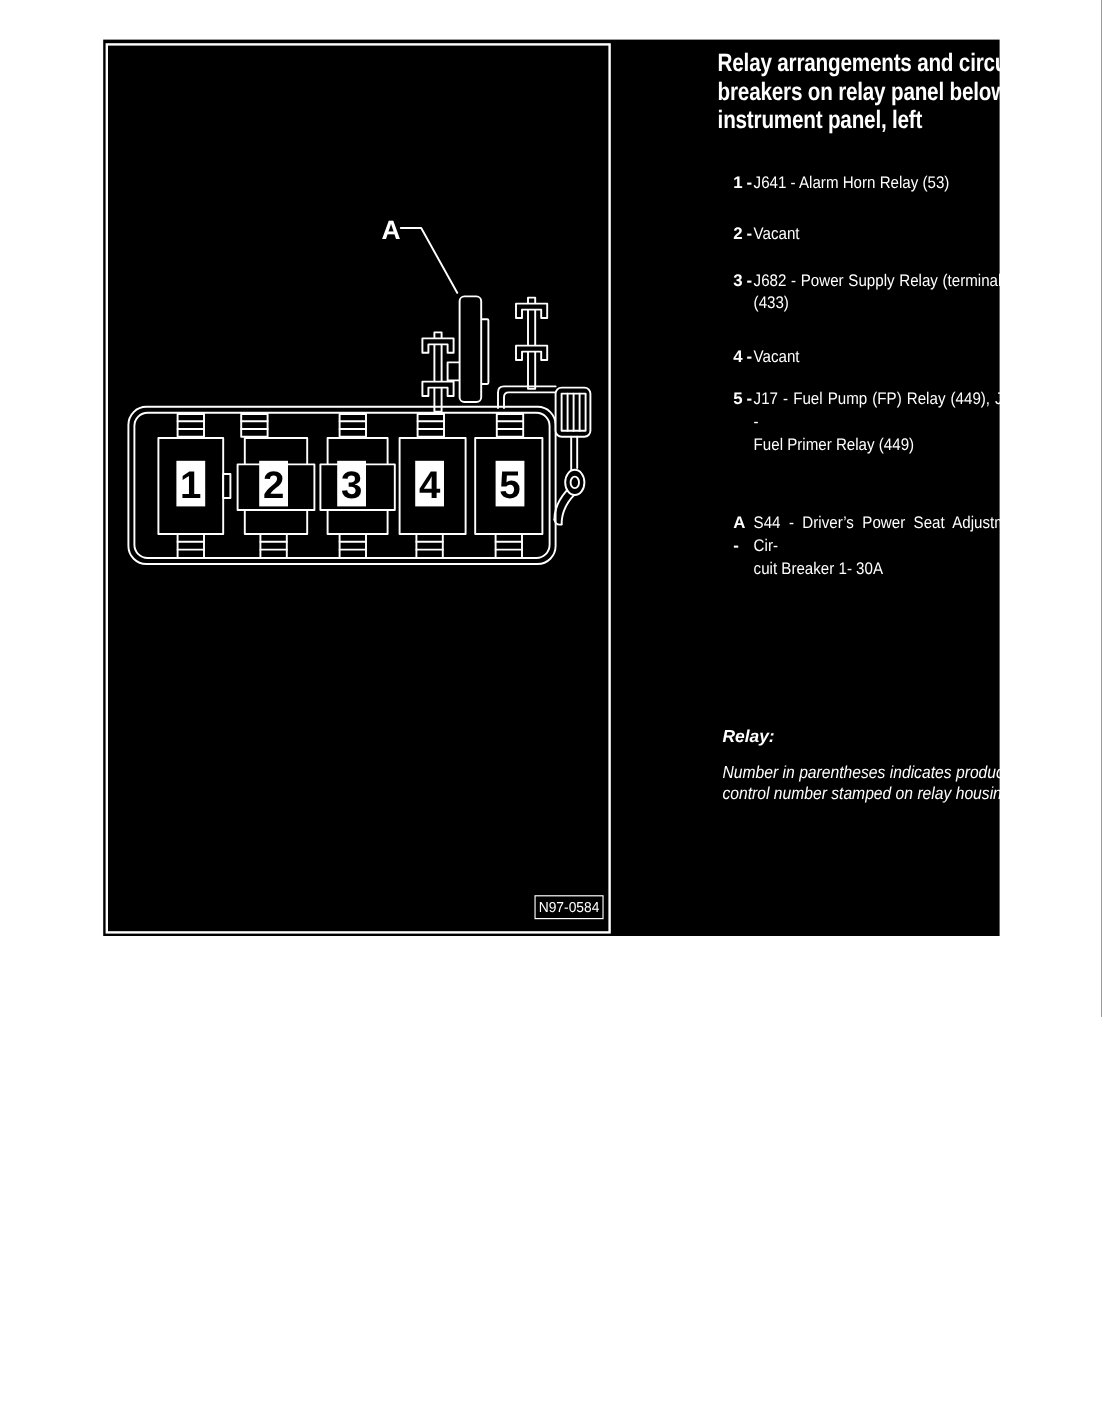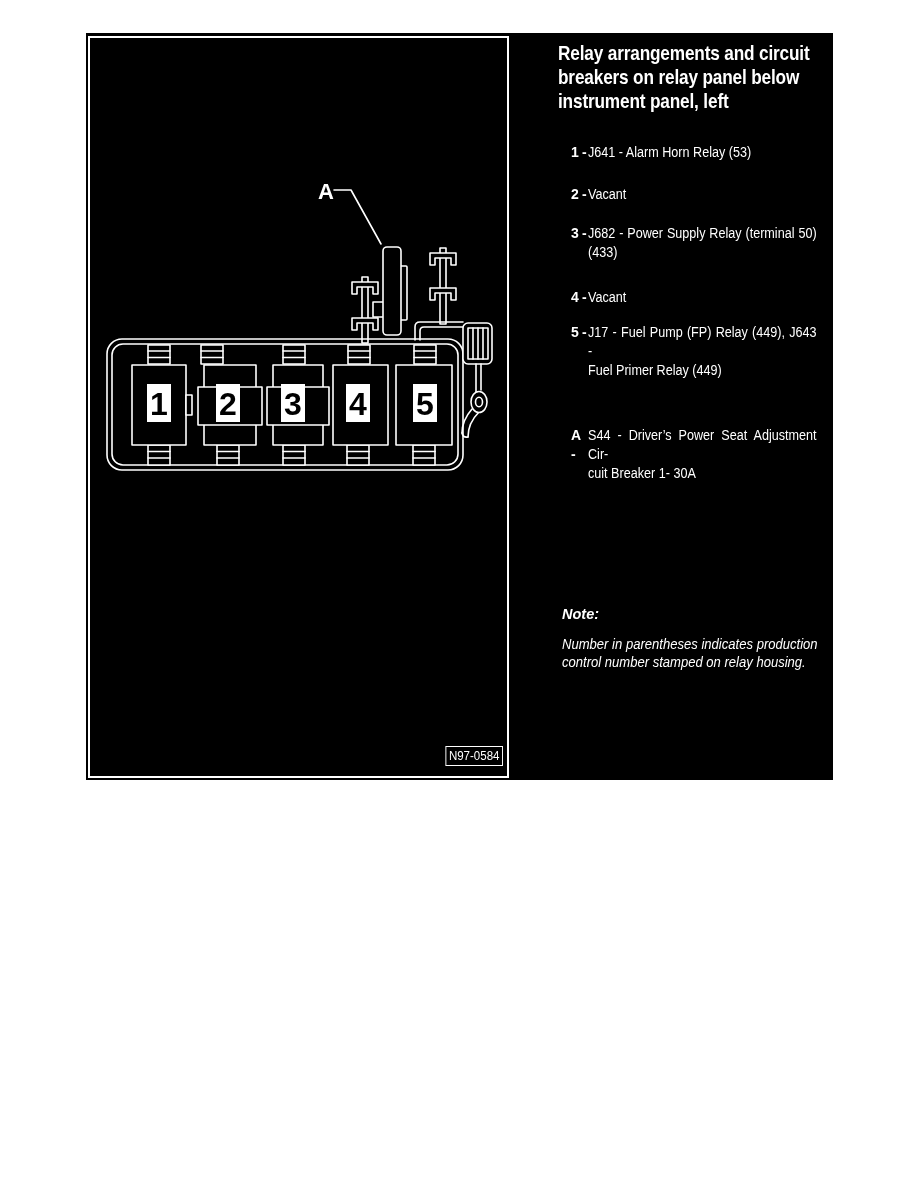--- a/index.html
+++ b/index.html
@@ -17,21 +17,21 @@
     border:2px solid #ffffff;background:#000000;
   }
   .figure-frame svg{position:absolute;left:0;top:0;}
   .figure-number-box{
     position:absolute;left:353px;top:708px;width:58px;height:18px;
     border:1px solid #ffffff;display:flex;align-items:center;justify-content:center;
     font-size:12px;letter-spacing:0px;color:#ffffff;transform:scaleX(.96);transform-origin:100% 0;
   }
   svg text{font-family:"Liberation Sans",sans-serif;}
   
-  .text-col{position:absolute;left:472px;top:0;width:259px;height:747px;}
+  .text-col{position:absolute;left:512px;top:0;width:259px;height:747px;}
   .page-title{
     position:absolute;left:0;top:8px;width:304px;
     font-size:21px;font-weight:bold;line-height:24px;letter-spacing:-.2px;
     transform:scaleX(.82);transform-origin:0 0;white-space:nowrap;
   }
   .item{
     position:absolute;left:13px;width:246px;display:flex;align-items:flex-start;
     font-size:14px;line-height:19px;
   }
   .ilabel{flex:0 0 17px;font-weight:bold;letter-spacing:-.3px;}
@@ -204,21 +204,21 @@
     </div>
 
     <div class="item" style="top:393px">
       <span class="ilabel">A -</span>
       <div class="itext">
         <div class="line jl">S44 - Driver’s Power Seat Adjustment Cir-</div>
         <div class="line">cuit Breaker 1- 30A</div>
       </div>
     </div>
 
-    <div class="note-heading">Note:</div>
+    <div class="note-heading">Relay:</div>
 
     <div class="note-para">
       <div class="line jl">Number in parentheses indicates production</div>
       <div class="line">control number stamped on relay housing.</div>
     </div>
 
   </div>
 </div>
 
 </body></html>

